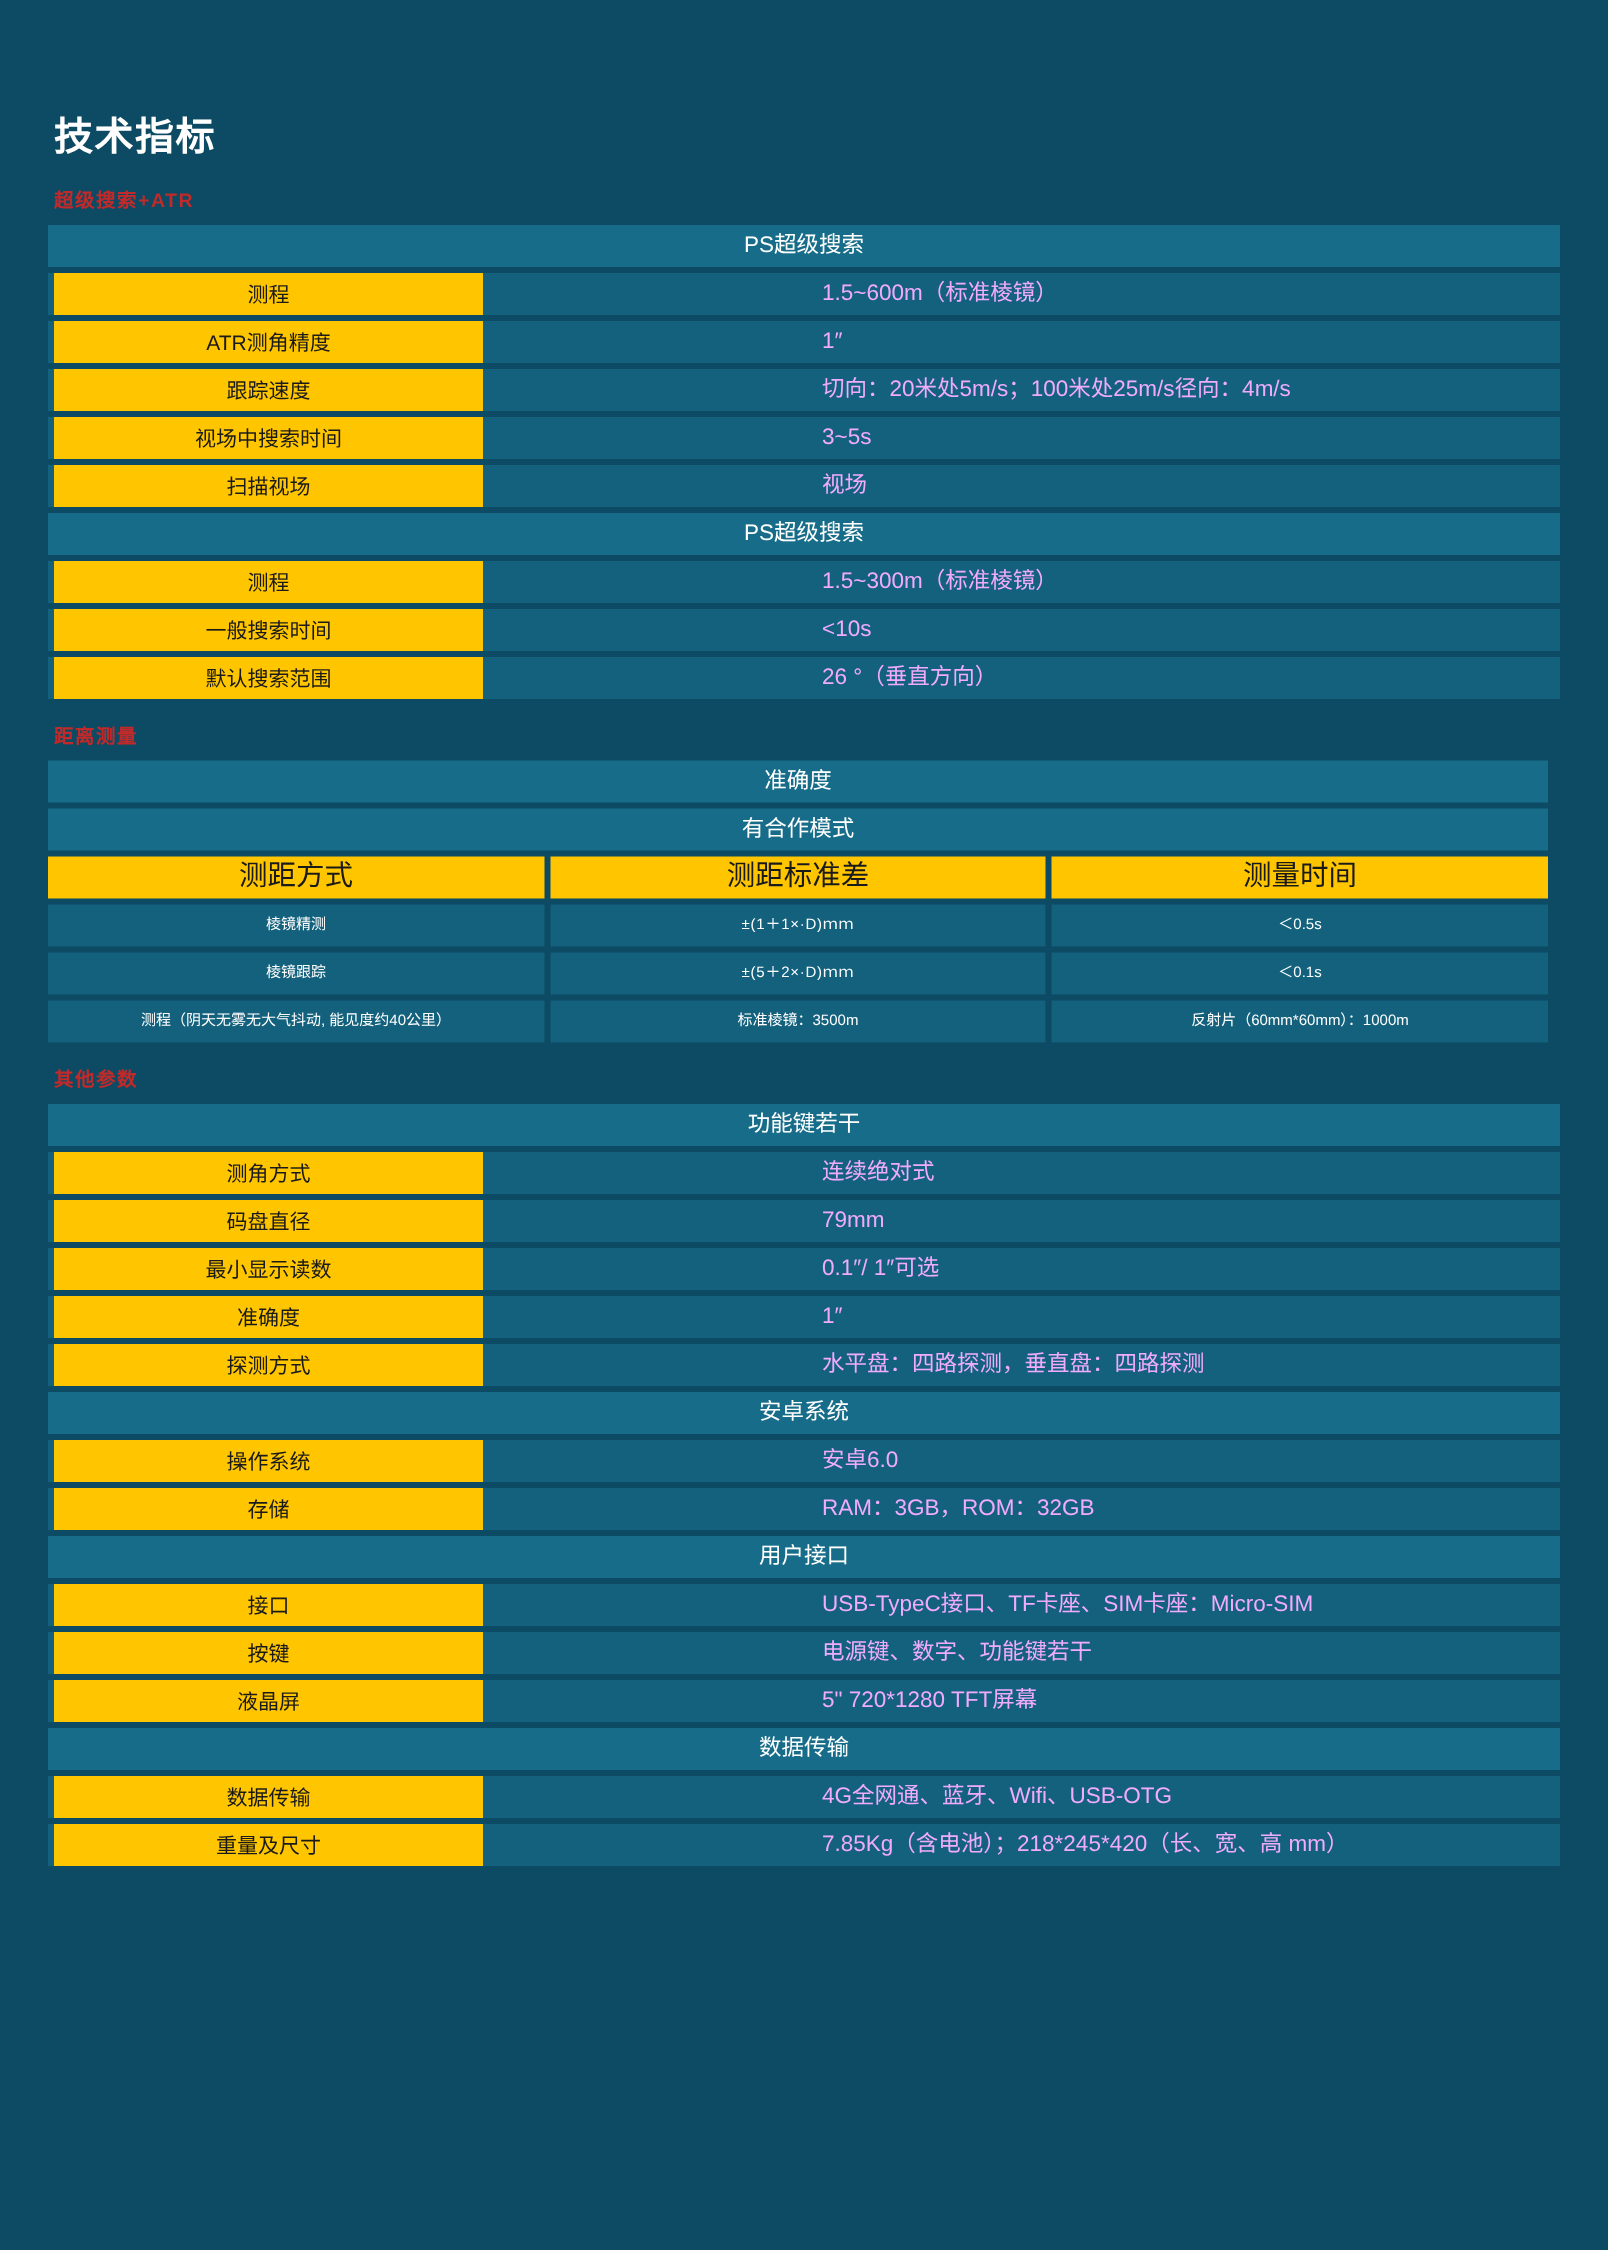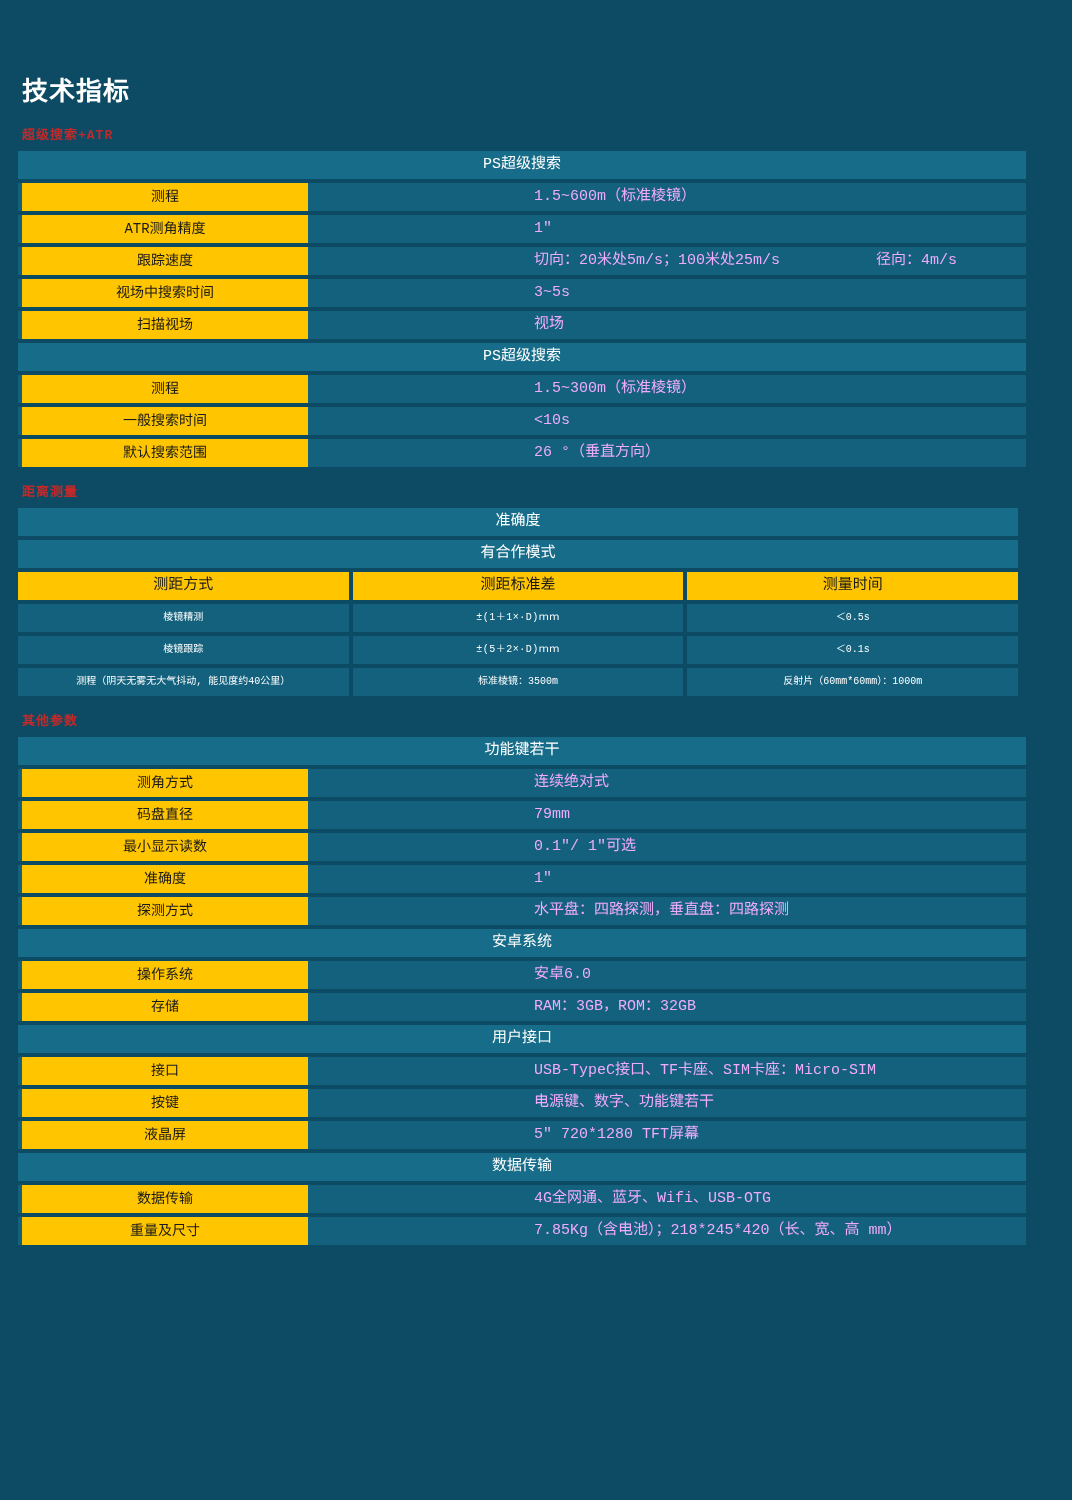--- a/index.html
+++ b/index.html
@@ -12,22 +12,21 @@
     background: #0d4a63;
     font-family: "Liberation Sans", "DejaVu Sans", sans-serif;
     color: #ffffff;
     overflow: hidden;
   }
   .page {
     position: relative;
     width: 968px;
     height: 1500px;
     box-sizing: border-box;
-    padding: 70px 32px 0 18px;
-    font-family: Liberation Mono, monospace;
+    padding: 70px 32px 0 32px;
   }
   .page-title {
     font-size: 26px;
     font-weight: bold;
     color: #ffffff;
     margin: 0 0 16px 4px;
     letter-spacing: 1px;
   }
   .section-label {
     font-size: 13px;
@@ -76,39 +75,38 @@
     height: 28px;
     line-height: 28px;
     padding-left: 12px !important;
     white-space: nowrap;
   }
   .val-sub {
     display: inline-block;
   }
   .val-gap {
     display: inline-block;
-    margin-left: 96px;
   }
   
   table.tri {
     width: 1008px;
     border-collapse: separate;
     border-spacing: 4px 4px;
     table-layout: fixed;
     margin: 0 0 0 -4px;
   }
   table.tri td {
     padding: 0;
     height: 28px;
   }
   .tri-head {
     background: #ffc600;
     color: #1a1a1a;
     text-align: center;
-    font-size: 15px;
+    font-size: 19px;
     line-height: 28px;
   }
   .tri-cell {
     background: #13617d;
     color: #ffffff;
     text-align: center;
     font-size: 10px;
     line-height: 28px;
   }
   .tri-cell.mono {

